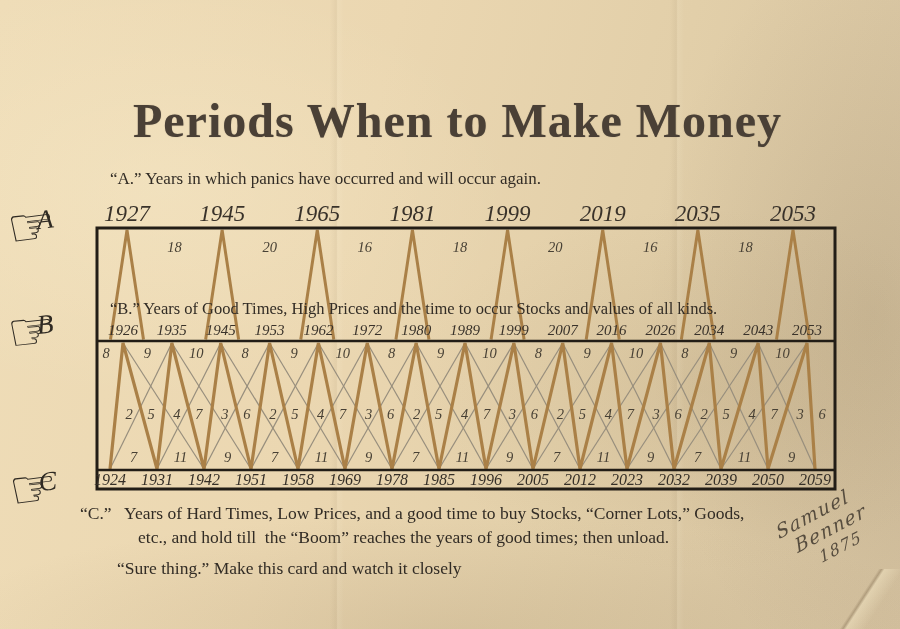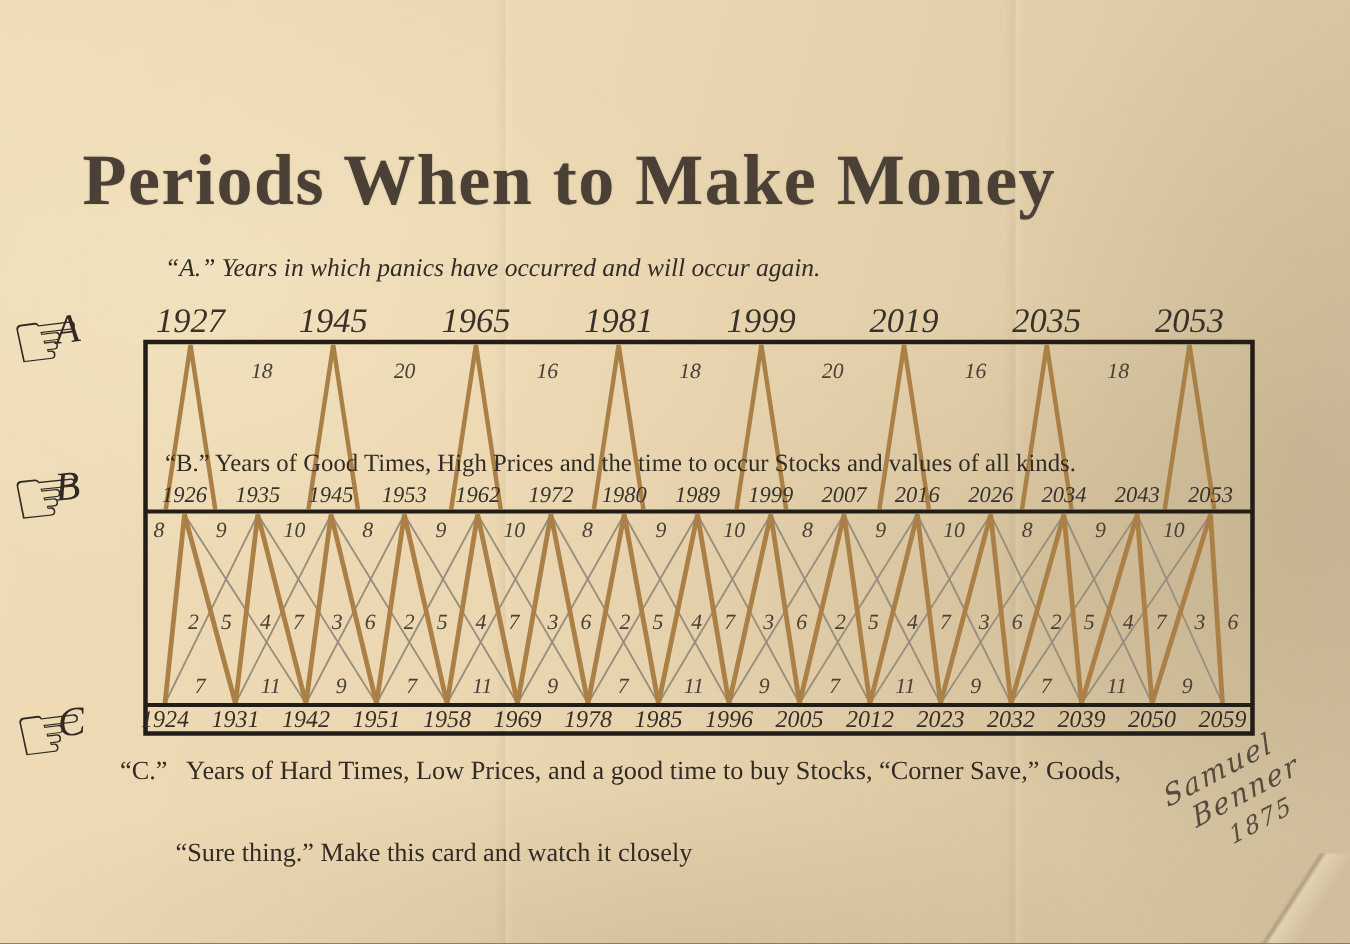--- a/index.html
+++ b/index.html
@@ -11,26 +11,26 @@
       radial-gradient(ellipse 500px 300px at 18% 30%, rgba(255,245,215,.25), transparent 70%),
       radial-gradient(ellipse 300px 500px at 97% 50%, rgba(140,122,92,.22), transparent 75%),
       radial-gradient(ellipse 700px 160px at 50% 101%, rgba(150,128,95,.20), transparent 75%),
       linear-gradient(104deg,#efddb8 0%,#ebd7b1 38%,#e2cfa9 66%,#d5c2a0 100%);
   }
   .crease{position:absolute;top:0;bottom:0;width:14px;pointer-events:none;
     background:linear-gradient(90deg,transparent,rgba(120,100,70,.07) 45%,rgba(255,250,230,.10) 55%,transparent);}
   .tear{position:absolute;right:0;bottom:0;width:120px;height:60px;pointer-events:none;
     background:linear-gradient(123deg,transparent 62%,rgba(118,98,70,.35) 64%,rgba(236,222,188,.6) 66%,transparent 78%);}
   .title{
-    position:absolute;left:55px;right:40px;top:93px;text-align:left;
+    position:absolute;left:55px;right:40px;top:93px;text-align:center;
     font-size:48px;font-weight:bold;letter-spacing:1px;color:#4a4036;
     text-shadow:0 0 1px rgba(74,64,54,.4);
   }
   .desc{position:absolute;font-size:17px;color:#322c25;white-space:pre;}
-  .desc-a{left:110px;top:169px;font-style:italic;}
+  .desc-a{left:110px;top:169px;}
   .desc-b{left:110px;top:299px;font-size:16.5px;z-index:3;}
   .desc-c1{left:80px;top:503px;font-size:17.5px;}
   .desc-c2{left:138px;top:527px;font-size:17.5px;}
   .footer-note{left:117px;top:558px;font-size:17.5px;}
   svg.chart{position:absolute;left:0;top:0;z-index:2;}
   text{font-family:"Liberation Serif",serif;fill:#453e33;}
   .yr-a{font-size:23px;font-style:italic;fill:#39322a;}
   .yr-b{font-size:15px;font-style:italic;fill:#39322a;}
   .yr-c{font-size:16px;font-style:italic;fill:#352f27;}
   .num{font-size:14.5px;font-style:italic;fill:#484135;}
@@ -54,21 +54,22 @@
 
 <div id="stage">
   <div class="crease" style="left:670px"></div>
   <div class="crease" style="left:330px"></div>
   <div class="tear"></div>
 
   <div class="title">Periods When to Make Money</div>
 
   <div class="desc desc-a">“A.” Years in which panics have occurred and will occur again.</div>
   <div class="desc desc-b">“B.” Years of Good Times, High Prices and the time to occur Stocks and values of all kinds.</div>
-  <div class="desc desc-c1">“C.”   Years of Hard Times, Low Prices, and a good time to buy Stocks, “Corner Save,” Goods,</div>
+  <div class="desc desc-c1">“C.”   Years of Hard Times, Low Prices, and a good time to buy Stocks, “Corner Lots,” Goods,</div>
+  <div class="desc desc-c2">etc., and hold till  the “Boom” reaches the years of good times; then unload.</div>
   <div class="desc footer-note">“Sure thing.” Make this card and watch it closely</div>
 
   <svg class="chart" width="900" height="629" viewBox="0 0 900 629">
       <line x1="110" y1="469" x2="171.85714285714286" y2="343" stroke="#978e7d" stroke-width="1.2"></line>
       <line x1="123" y1="343" x2="204" y2="469" stroke="#978e7d" stroke-width="1.2"></line>
       <line x1="157" y1="469" x2="220.71428571428572" y2="343" stroke="#978e7d" stroke-width="1.2"></line>
       <line x1="171.85714285714286" y1="343" x2="251" y2="469" stroke="#978e7d" stroke-width="1.2"></line>
       <line x1="204" y1="469" x2="269.57142857142856" y2="343" stroke="#978e7d" stroke-width="1.2"></line>
       <line x1="220.71428571428572" y1="343" x2="298" y2="469" stroke="#978e7d" stroke-width="1.2"></line>
       <line x1="251" y1="469" x2="318.42857142857144" y2="343" stroke="#978e7d" stroke-width="1.2"></line>

